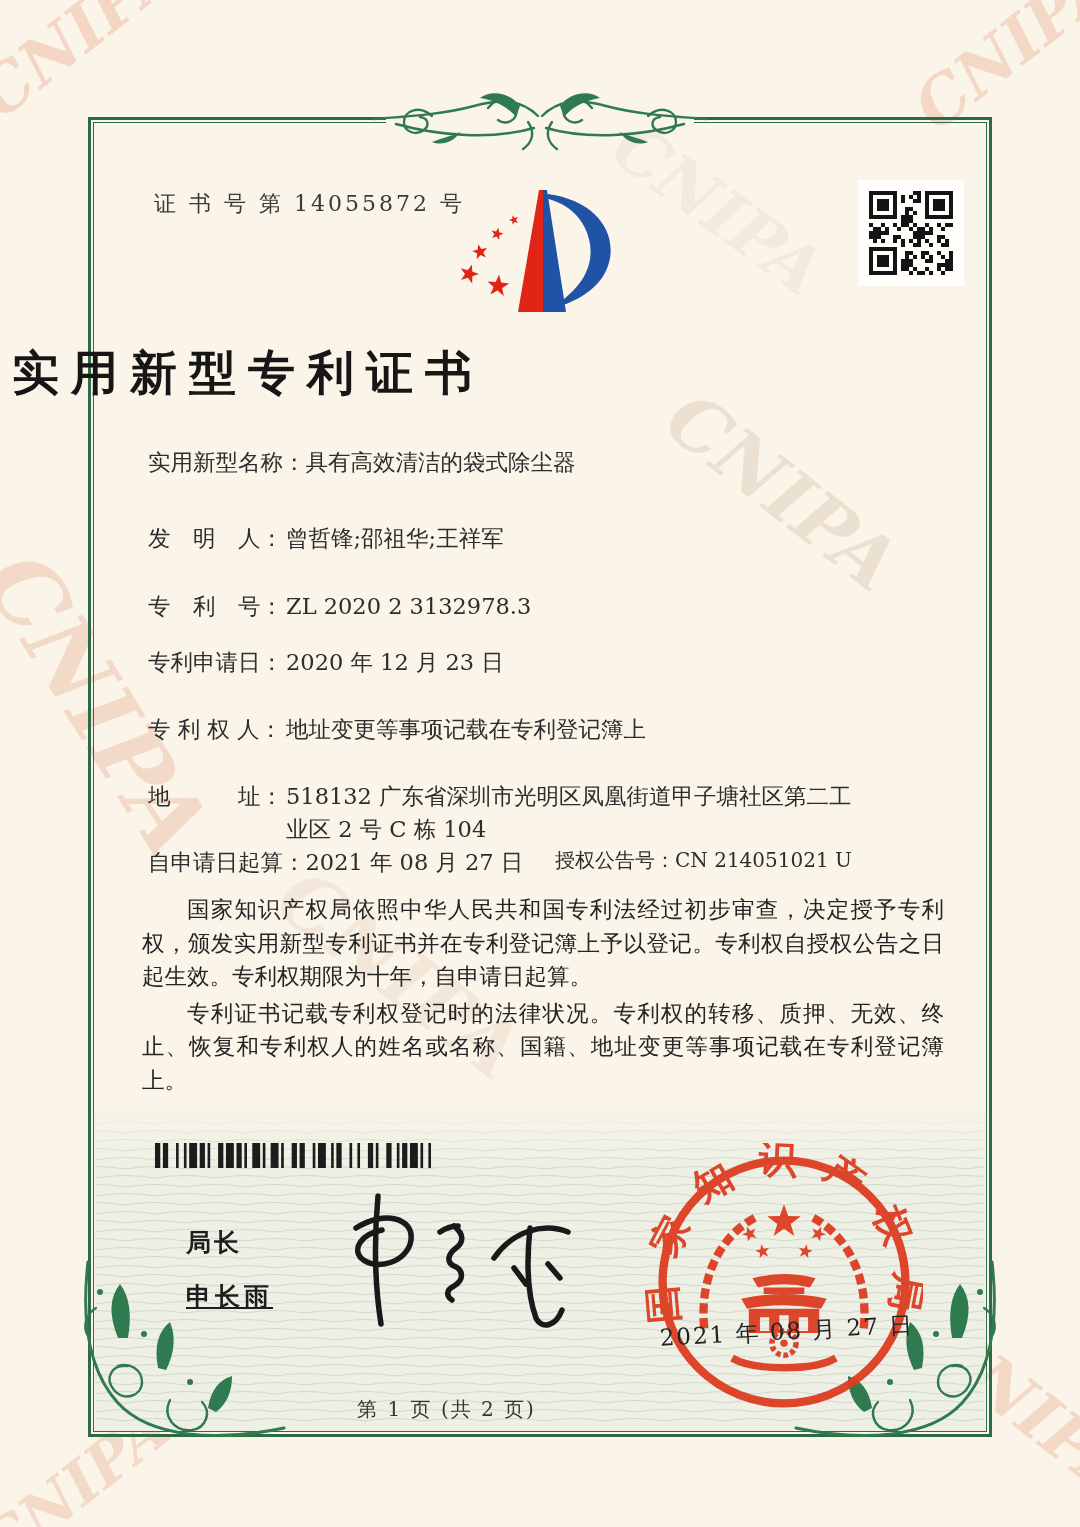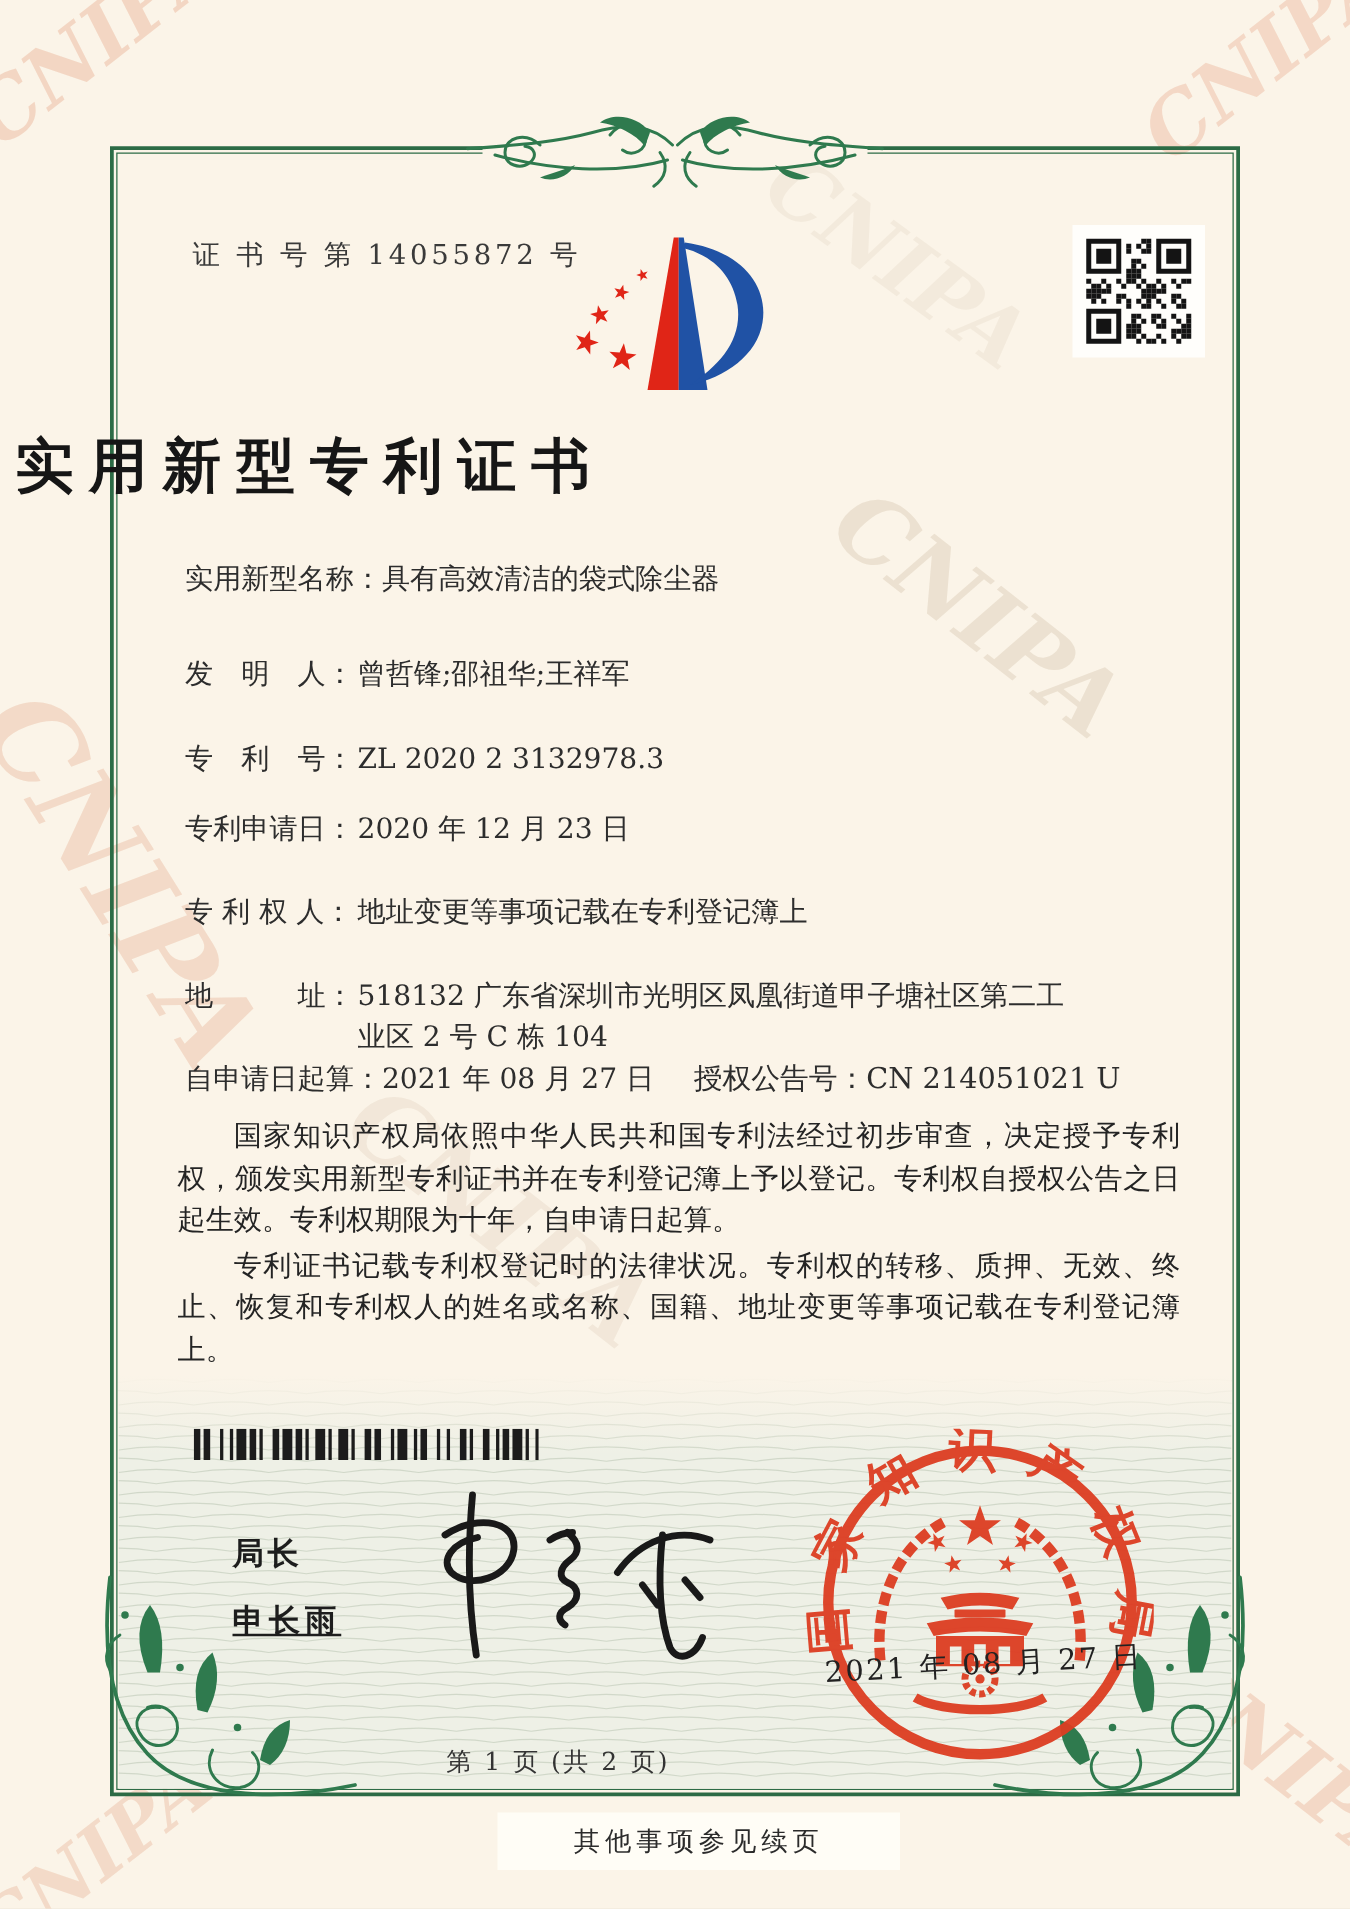--- a/index.html
+++ b/index.html
@@ -30,21 +30,21 @@
            color:#3a3a3a;z-index:3;margin-left:12px;}
   .qr-wrap{position:absolute;left:858px;top:180px;width:106px;height:106px;background:#fffefb;
            z-index:3;display:flex;align-items:center;justify-content:center;}
   .logo{position:absolute;left:452px;top:180px;z-index:3;}
   .title{position:absolute;left:0;width:1080px;top:326px;font-size:47px;
          font-weight:bold;color:#161616;letter-spacing:12px;text-indent:12px;z-index:3;margin-top:16px;}
   
   .row{position:absolute;left:148px;font-size:22.5px;color:#2d2d2d;z-index:3;white-space:nowrap;}
   .row .lbl{display:inline-block;min-width:138px;}
   .addr2{position:absolute;left:286px;font-size:22.5px;color:#2d2d2d;z-index:3;}
-  .grp2{position:absolute;left:555px;font-size:23px;color:#2d2d2d;z-index:3;white-space:nowrap;}
+  .grp2{position:absolute;left:555px;font-size:20px;color:#2d2d2d;z-index:3;white-space:nowrap;}
   
   .paras{position:absolute;left:142px;top:893px;width:802px;z-index:3;
          font-size:22.5px;line-height:33.5px;color:#242424;text-align:justify;}
   .paras p{margin:0 0 3px 0;text-indent:2em;}
   
   .barcode{position:absolute;left:155px;top:1143px;z-index:3;}
   .position-label{position:absolute;left:186px;top:1226px;font-size:25px;color:#1d1d1d;
       font-family:"DejaVu Sans","Liberation Sans",sans-serif;font-weight:600;letter-spacing:3px;z-index:3;}
   .officer-name{position:absolute;left:186px;top:1280px;font-size:25px;color:#1d1d1d;
       font-family:"DejaVu Sans","Liberation Sans",sans-serif;font-weight:600;letter-spacing:4px;z-index:3;text-decoration:underline;}
@@ -365,23 +365,20 @@
     <polygon points="150.0,66.0 154.5,78.9 168.1,79.1 157.2,87.3 161.2,100.4 150.0,92.6 138.8,100.4 142.8,87.3 131.9,79.1 145.5,78.9" fill="#dd3d22"></polygon>
         <polygon points="109.7,90.2 113.8,94.7 119.4,92.4 116.4,97.7 120.3,102.4 114.3,101.1 111.1,106.3 110.4,100.2 104.5,98.7 110.1,96.2" fill="#dd3d22"></polygon>
         <polygon points="190.3,90.2 189.9,96.2 195.5,98.7 189.6,100.2 188.9,106.3 185.7,101.1 179.7,102.4 183.6,97.7 180.6,92.4 186.2,94.7" fill="#dd3d22"></polygon>
         <polygon points="125.4,109.2 128.3,114.1 134.0,113.1 130.2,117.4 132.9,122.4 127.6,120.1 123.7,124.3 124.2,118.6 119.1,116.1 124.6,114.8" fill="#dd3d22"></polygon>
         <polygon points="174.6,109.2 175.4,114.8 180.9,116.1 175.8,118.6 176.3,124.3 172.4,120.1 167.1,122.4 169.8,117.4 166.0,113.1 171.7,114.1" fill="#dd3d22"></polygon>
       </g>
   </svg>
   <div class="seal-date">2021 年 08 月 27 日</div>
 
   <div class="page-indicator">第 1 页 (共 2 页)</div>
-  <div class="continuation-strip">
-    <span class="continuation-note">其他事项参见续页</span>
-  </div>
 
   <svg class="orn orn-top" width="340" height="70" viewBox="0 0 340 70">
     <rect x="16" y="26" width="308" height="14" fill="#fbf4e8"></rect>
     <defs>
       <g id="flhalf" fill="none" stroke="#2f7a4e" stroke-width="2.4" stroke-linecap="round">
         <path d="M4,33 C44,30 74,28 104,20 C132,12 152,14 168,30"></path>
         <path d="M26,38 C70,50 122,54 164,42"></path>
         <path d="M62,30 c-12,-11 -28,-6 -28,6 c0,10 12,14 20,8 c6,-5 4,-12 -4,-13"></path>
         <path d="M118,22 c10,-13 26,-10 28,2 c2,10 -10,16 -18,10"></path>
         <path d="M158,36 c7,10 5,20 -5,27"></path>

